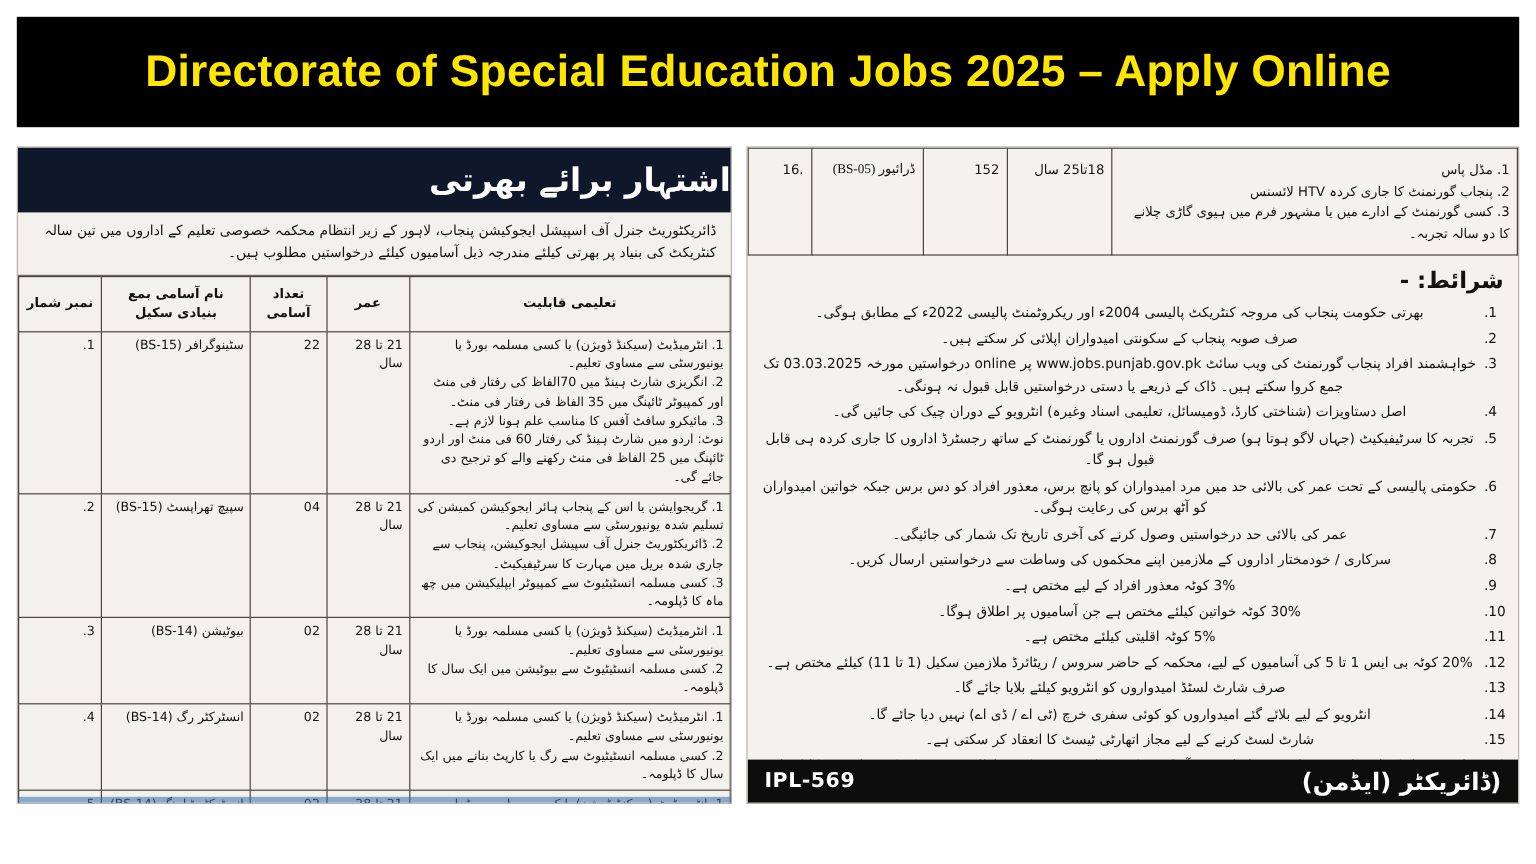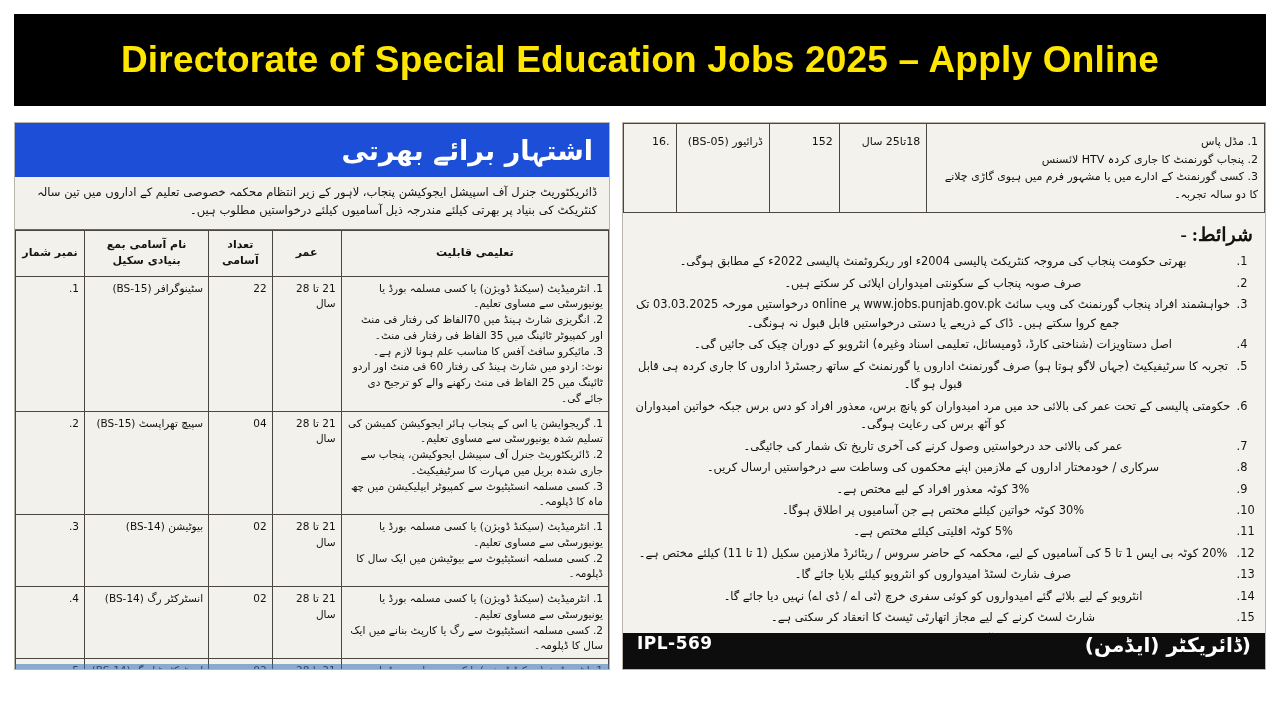--- a/index.html
+++ b/index.html
@@ -73,26 +73,25 @@
     background: #f4f2ed;
     border: 1px solid #b9b5ad;
     box-sizing: border-box;
     overflow: hidden;
   }
 
   
   .left-head {
     position: relative;
     height: 54px;
-    background: #1d4ed8;
+    background: #0f172a;
     color: #ffffff;
     display: flex;
     align-items: center;
     justify-content: flex-end;
-    padding-right: 16px;
     box-sizing: border-box;
   }
   .left-head-title {
     font-size: 27px;
     font-weight: bold;
     direction: rtl;
     font-family: "DejaVu Sans", sans-serif;
     letter-spacing: 1px;
   }
   .left-sub {
@@ -151,34 +150,33 @@
     font-size: 11px;
     line-height: 1.6;
     padding: 9px 6px;
     color: #14120e;
     text-align: right;
     vertical-align: top;
   }
   .rt-qual { width: 56%; }
   .rt-age  { width: 13%; text-align: center; }
   .rt-num  { width: 10%; text-align: center; }
-  .rt-post { width: 14%; text-align: center; }
+  .rt-post { width: 14%; text-align: center; font-family: Liberation Serif, serif; }
   .rt-sr   { width: 7%;  text-align: center; }
 
   .cond-wrap {
     padding: 6px 10px 4px 10px;
     direction: rtl;
     color: #14120e;
     font-family: "DejaVu Sans", sans-serif;
   }
   .cond-title {
     font-size: 19px;
     font-weight: bold;
     margin: 4px 2px 6px 0;
-    font-family: Liberation Serif, serif;
   }
   ol.cond {
     margin: 0;
     padding-right: 22px;
     font-size: 11.4px;
     line-height: 1.62;
   }
   ol.cond li {
     margin-bottom: 3px;
     text-align: center;
@@ -186,21 +184,21 @@
 
   .right-footer {
     position: absolute;
     left: 0;
     right: 0;
     bottom: 0;
     height: 36px;
     background: #0d0d0d;
     color: #ffffff;
     display: flex;
-    align-items: flex-start;
+    align-items: center;
     justify-content: space-between;
     padding: 0 14px;
     box-sizing: border-box;
     font-family: "DejaVu Sans", sans-serif;
   }
   .ipl {
     font-size: 17px;
     font-weight: bold;
     letter-spacing: 0.5px;
   }

